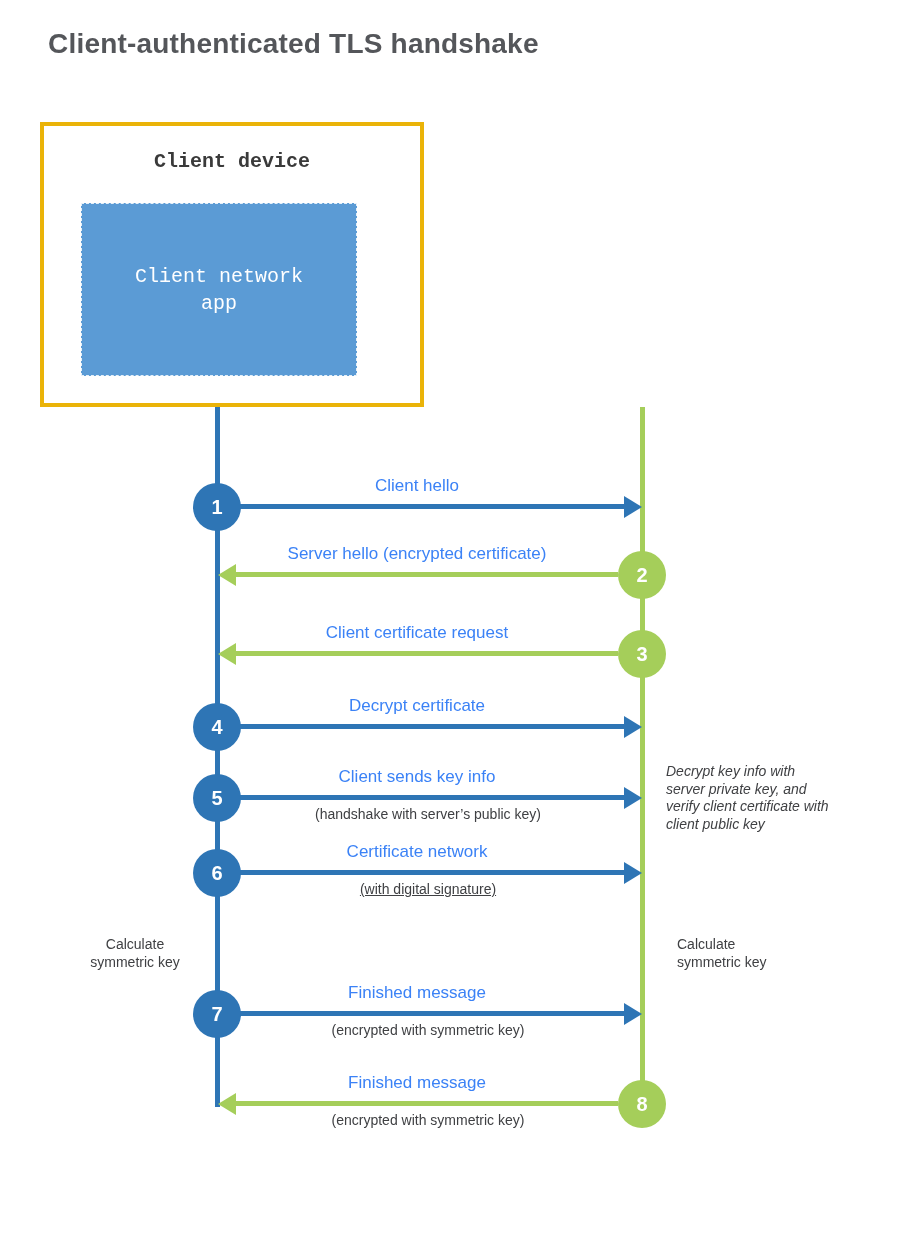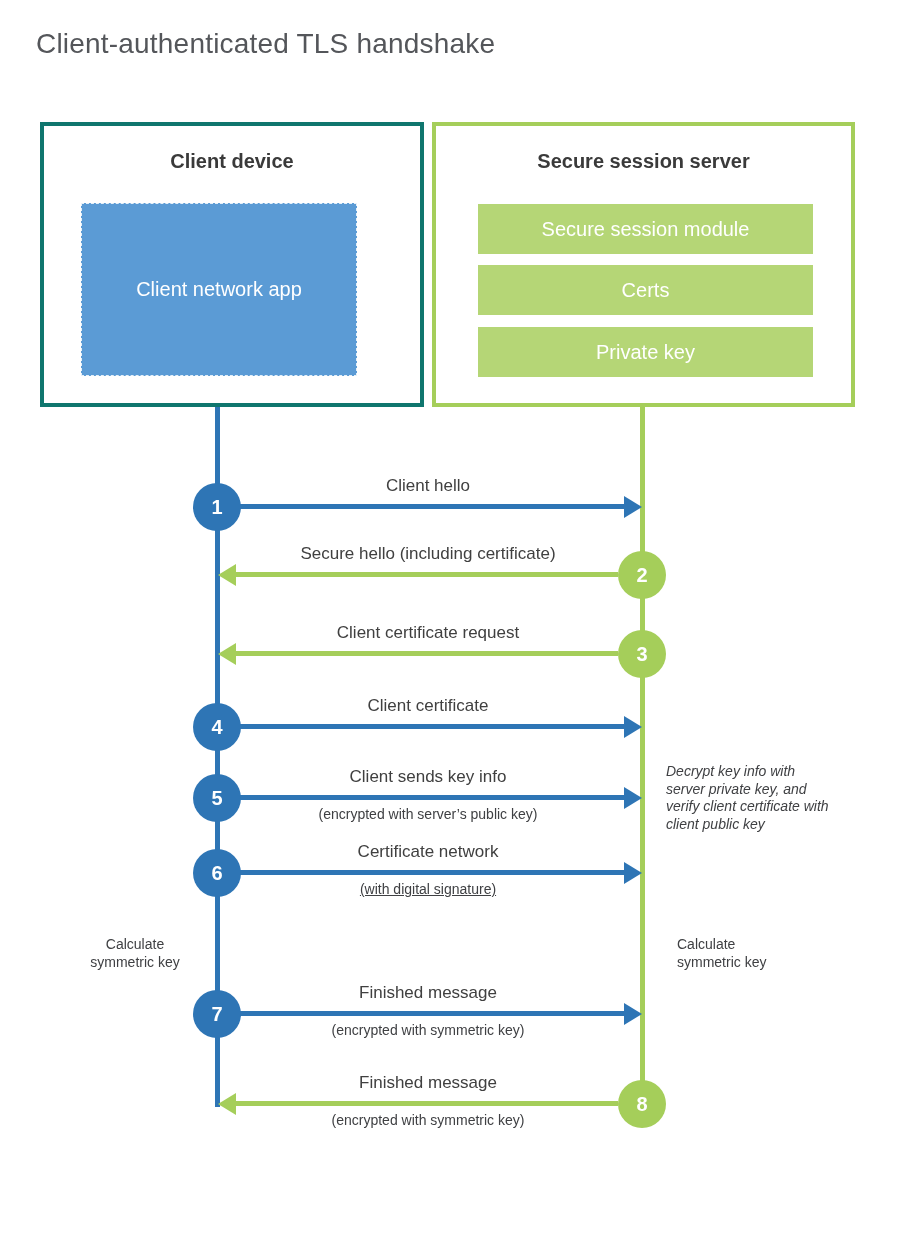--- a/index.html
+++ b/index.html
@@ -1,26 +1,26 @@
 <!DOCTYPE html>
 <html><head>
 <meta charset="utf-8">
 <style>
   html,body{margin:0;padding:0;background:#ffffff;}
   .canvas{
     position:relative;width:900px;height:1256px;background:#ffffff;
     font-family:"Liberation Sans",sans-serif;overflow:hidden;
   }
   .title{
-    position:absolute;left:36px;top:28px;margin:0;
-    font-size:28px;font-weight:400;color:#54565a;letter-spacing:0.2px;text-align:right;
+    position:absolute;left:48px;top:28px;margin:0;
+    font-size:28px;font-weight:700;color:#54565a;letter-spacing:0.2px;text-align:right;
   }
   
   .actor-box{position:absolute;top:122px;height:285px;box-sizing:border-box;background:#ffffff;}
-  .actor-box.client{left:40px;width:384px;border:4px solid #0f766e;}
+  .actor-box.client{left:40px;width:384px;border:4px solid #eab308;font-family:Liberation Mono, monospace;}
   .actor-box.server{left:432px;width:423px;border:4px solid #a5ce5a;}
   .actor-title{
     position:absolute;left:0;right:0;top:24px;text-align:center;
     font-size:20px;font-weight:700;color:#3a3a3a;
   }
   .app-box{
     position:absolute;left:37px;top:77px;width:276px;height:173px;
     background:#5b9bd5;border:1px dashed rgba(255,255,255,0.85);box-sizing:border-box;
     display:flex;align-items:center;justify-content:center;
   }
@@ -44,22 +44,22 @@
   .step-circle.green{background:#a5ce5a;}
   
   .arrow-line{position:absolute;height:5px;}
   .arrow-line.blue{background:#2e75b5;left:240px;width:386px;}
   .arrow-line.green{background:#a5ce5a;left:234px;width:384px;}
   .arrow-head{position:absolute;width:0;height:0;border-top:11px solid transparent;border-bottom:11px solid transparent;}
   .arrow-head.right{left:624px;border-left:18px solid #2e75b5;}
   .arrow-head.left{left:218px;border-right:18px solid #a5ce5a;}
   
   .msg-label{
-    position:absolute;left:228px;width:400px;text-align:center;
-    font-size:17px;color:#404040;
+    position:absolute;left:217px;width:400px;text-align:center;
+    font-size:17px;color:#3b82f6;
   }
   .msg-subtitle{
     position:absolute;left:228px;width:400px;text-align:center;
     font-size:14px;color:#3f4043;
   }
   
   .note{
     position:absolute;font-size:14px;color:#3f4043;line-height:1.25;
   }
   .note.server-note{left:666px;top:763px;width:170px;text-align:left;font-style:italic;}
@@ -73,63 +73,57 @@
 
   <h1 class="title">Client-authenticated TLS handshake</h1>
 
   <div class="actor-box client">
     <div class="actor-title">Client device</div>
     <div class="app-box">
       <span class="app-label">Client network app</span>
     </div>
   </div>
 
-  <div class="actor-box server">
-    <div class="actor-title">Secure session server</div>
-    <div class="server-bar" style="top:78px;">Secure session module</div>
-    <div class="server-bar" style="top:139px;">Certs</div>
-    <div class="server-bar" style="top:201px;">Private key</div>
-  </div>
 
   <div class="lifeline blue"></div>
   <div class="lifeline green"></div>
 
   <div>
     <div class="msg-label" style="top:476px;">Client hello</div>
     <div class="arrow-line blue" style="top:504px;"></div>
     <div class="arrow-head right" style="top:496px;"></div>
     <div class="step-circle blue" style="left:193px;top:483px;">1</div>
   </div>
 
   <div>
-    <div class="msg-label" style="top:544px;">Secure hello (including certificate)</div>
+    <div class="msg-label" style="top:544px;">Server hello (encrypted certificate)</div>
     <div class="arrow-line green" style="top:572px;"></div>
     <div class="arrow-head left" style="top:564px;"></div>
     <div class="step-circle green" style="left:618px;top:551px;">2</div>
   </div>
 
   <div>
     <div class="msg-label" style="top:623px;">Client certificate request</div>
     <div class="arrow-line green" style="top:651px;"></div>
     <div class="arrow-head left" style="top:643px;"></div>
     <div class="step-circle green" style="left:618px;top:630px;">3</div>
   </div>
 
   <div>
-    <div class="msg-label" style="top:696px;">Client certificate</div>
+    <div class="msg-label" style="top:696px;">Decrypt certificate</div>
     <div class="arrow-line blue" style="top:724px;"></div>
     <div class="arrow-head right" style="top:716px;"></div>
     <div class="step-circle blue" style="left:193px;top:703px;">4</div>
   </div>
 
   <div>
     <div class="msg-label" style="top:767px;">Client sends key info</div>
     <div class="arrow-line blue" style="top:795px;"></div>
     <div class="arrow-head right" style="top:787px;"></div>
-    <div class="msg-subtitle" style="top:806px;">(encrypted with server’s public key)</div>
+    <div class="msg-subtitle" style="top:806px;">(handshake with server’s public key)</div>
     <div class="step-circle blue" style="left:193px;top:774px;">5</div>
   </div>
 
   <div>
     <div class="msg-label" style="top:842px;">Certificate network</div>
     <div class="arrow-line blue" style="top:870px;"></div>
     <div class="arrow-head right" style="top:862px;"></div>
     <div class="msg-subtitle" style="top:881px;text-decoration:underline;">(with digital signature)</div>
     <div class="step-circle blue" style="left:193px;top:849px;">6</div>
   </div>

